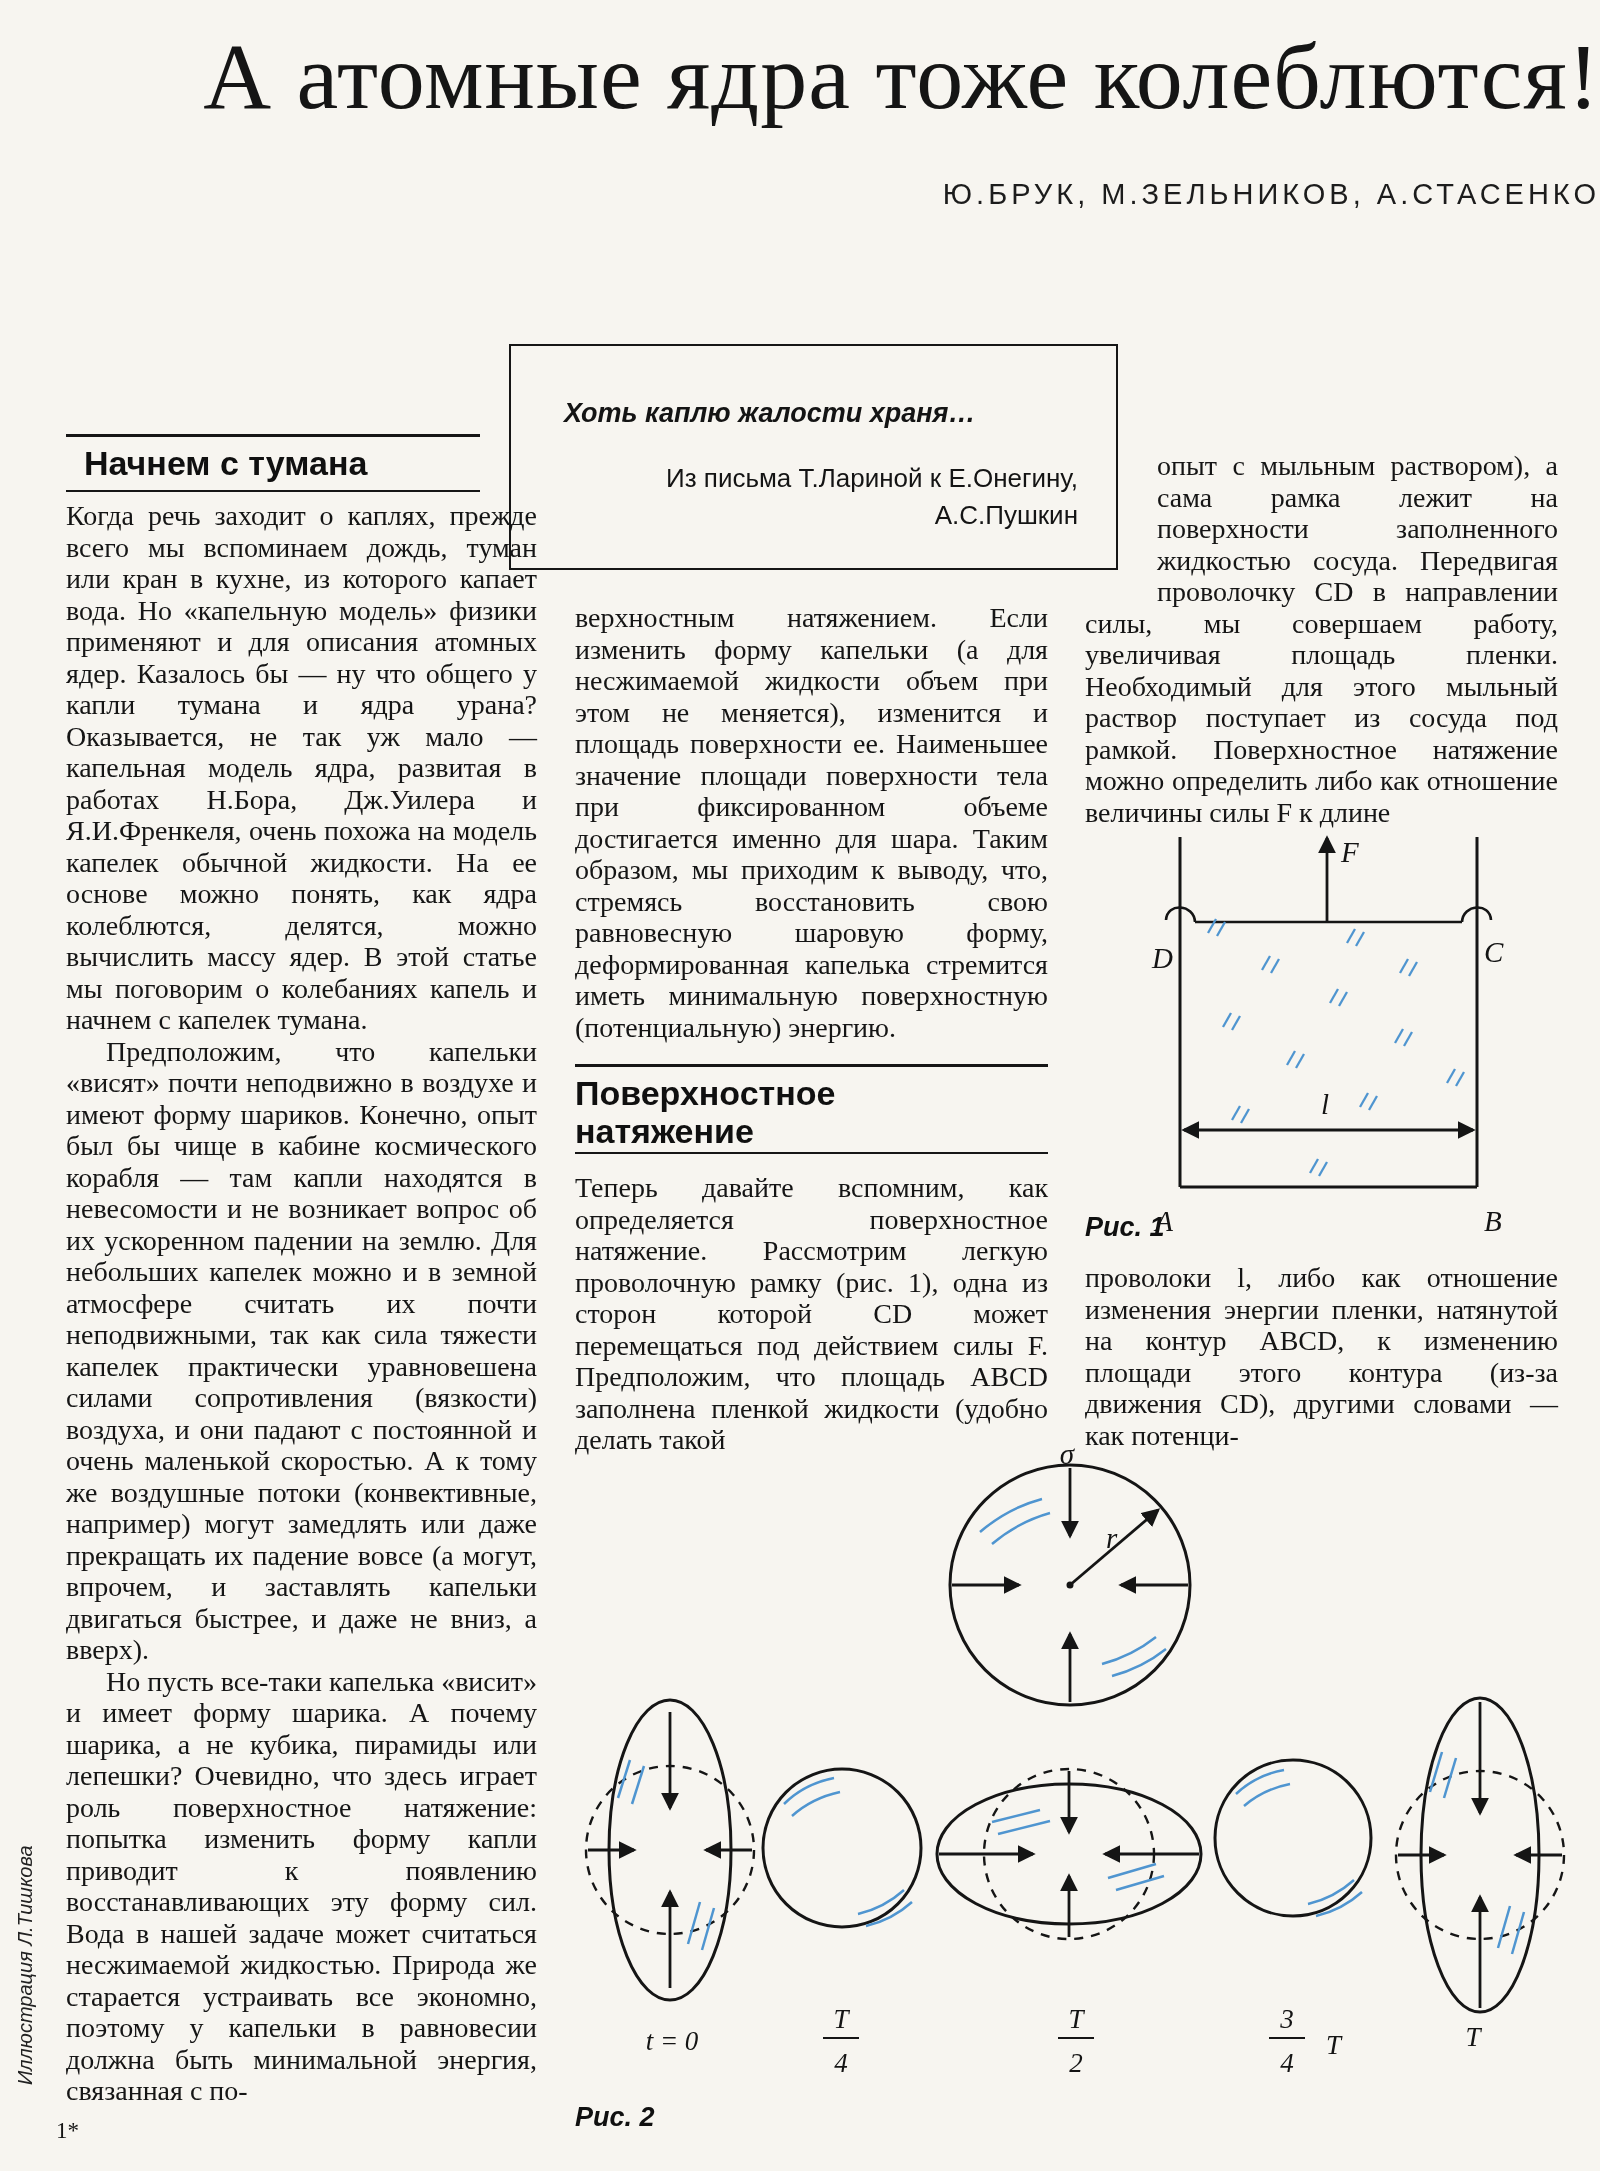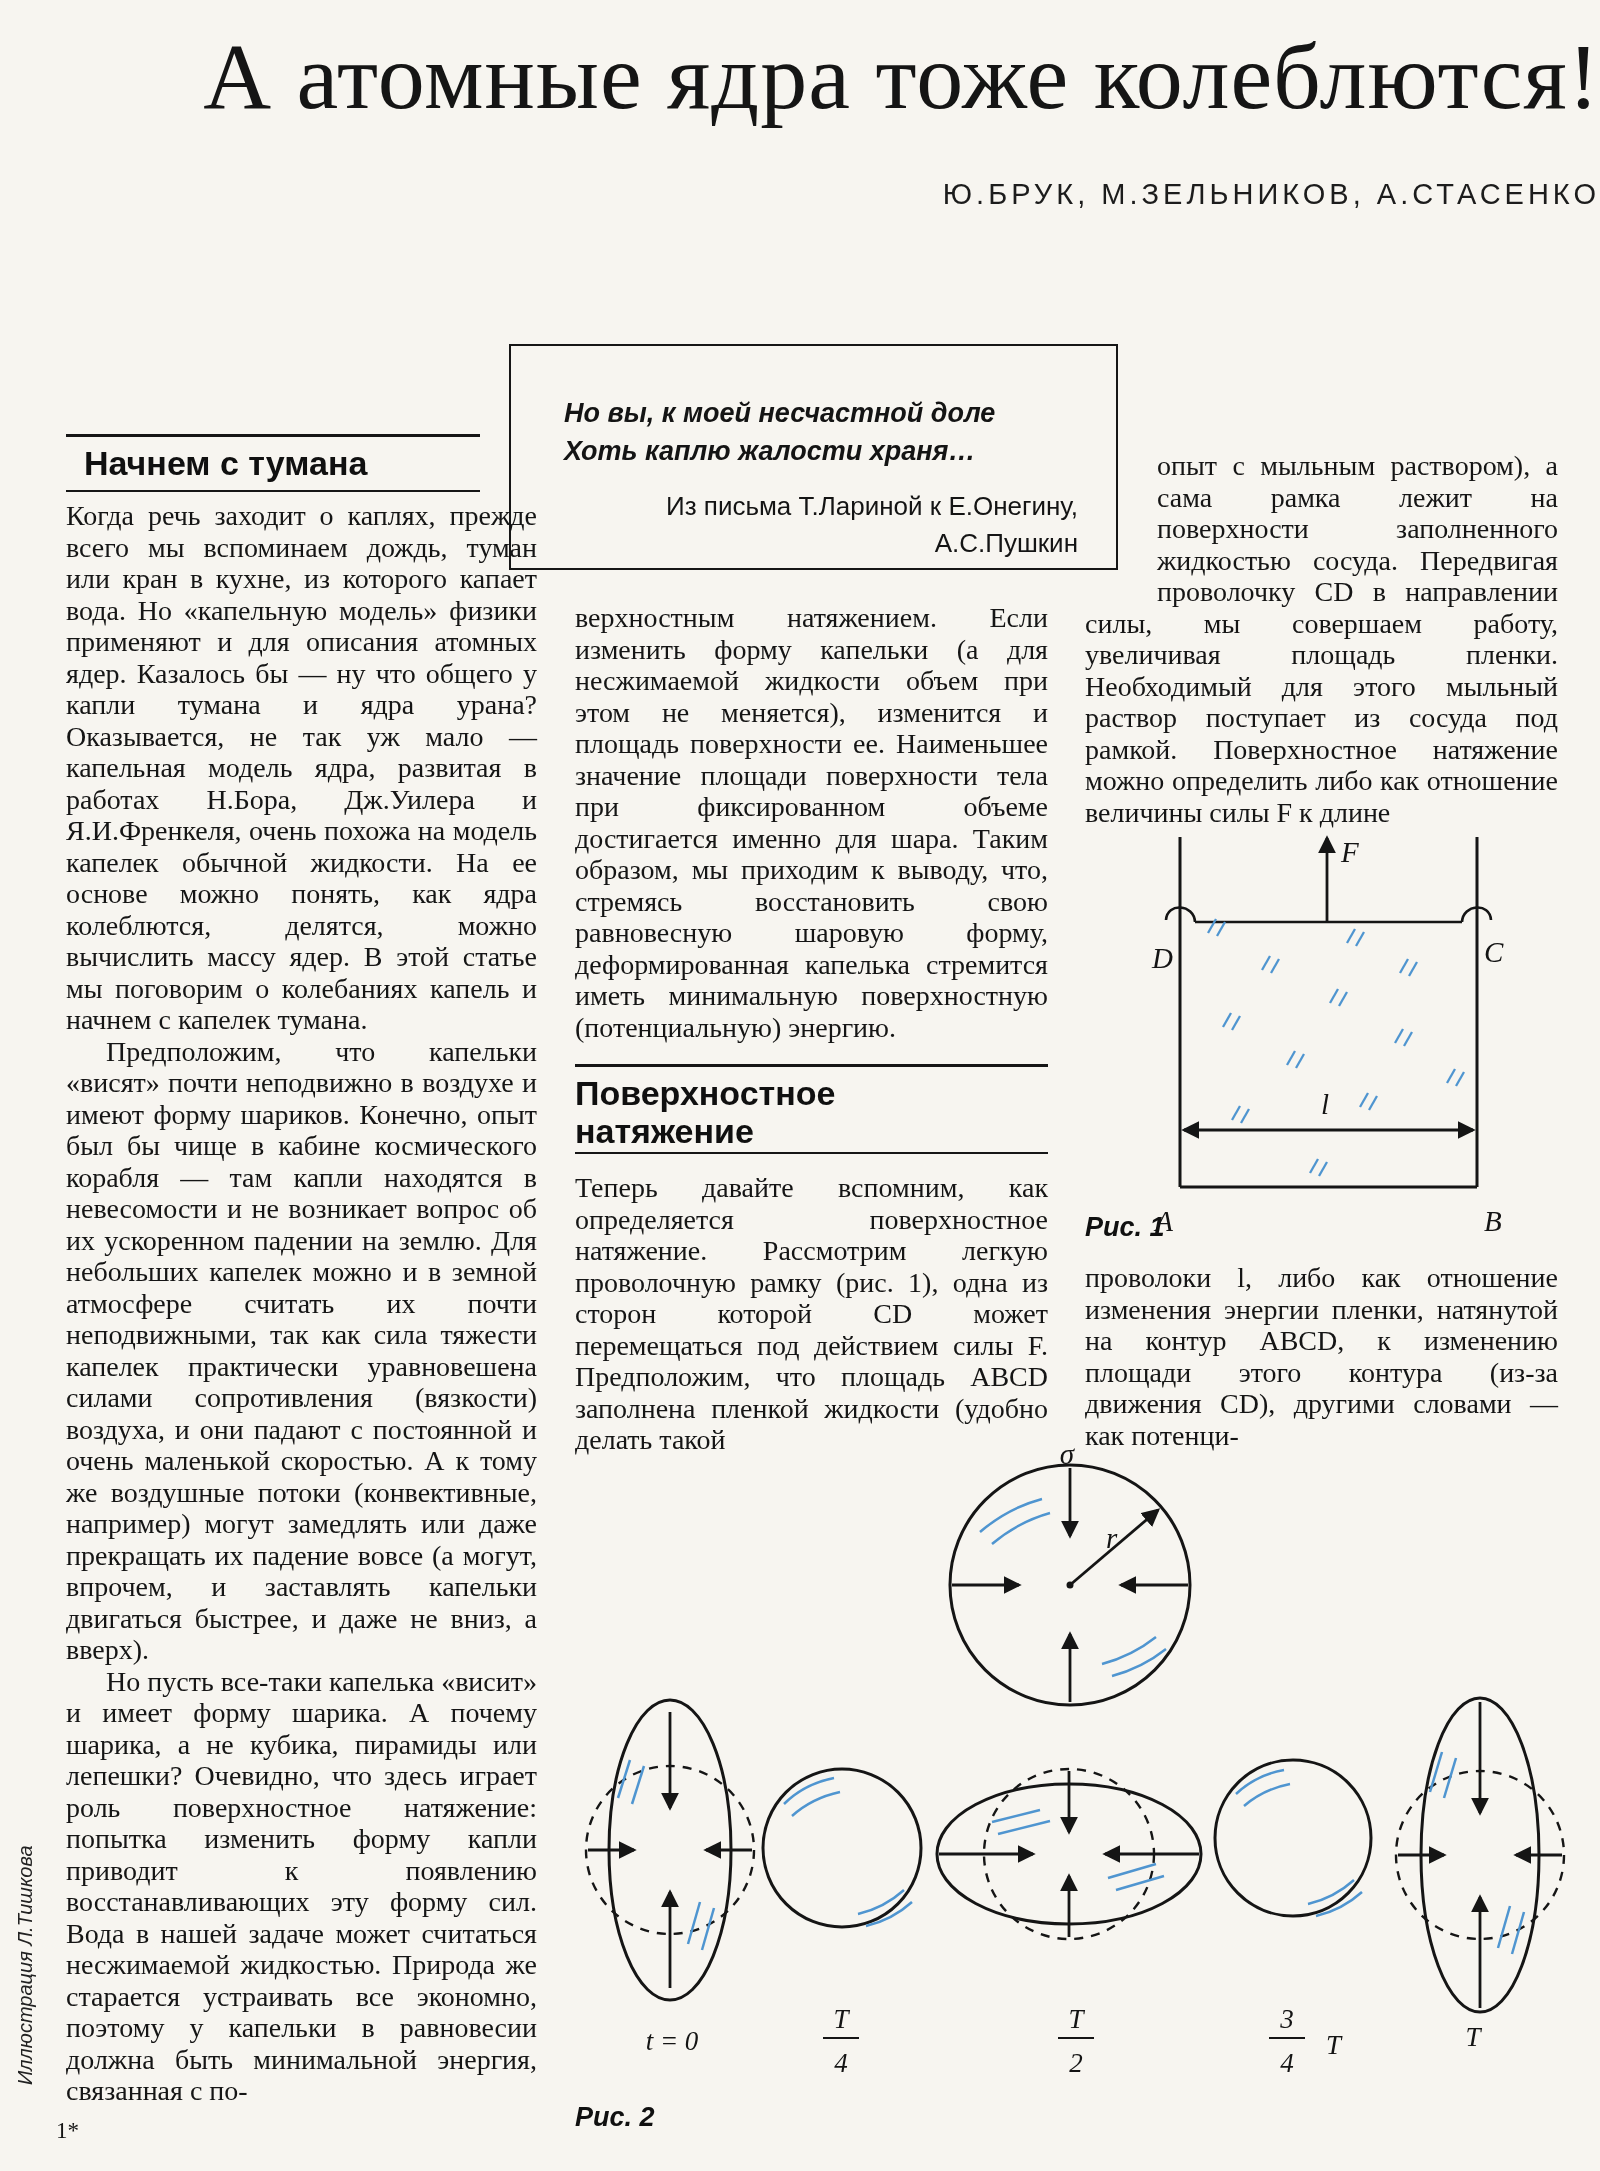--- a/index.html
+++ b/index.html
@@ -7,21 +7,21 @@
         font-family:"Liberation Serif",serif;color:#151515;}
   .abs{position:absolute;}
   .title{font-family:"Liberation Serif",serif;font-weight:400;font-size:94px;letter-spacing:1px;
          width:1600px;text-align:right;top:22px;left:0;white-space:nowrap;}
   .authors{font-family:"Liberation Sans",sans-serif;font-size:29px;letter-spacing:4px;
            width:1600px;text-align:right;top:178px;left:0;color:#1c1c1c;}
   .epigraph{left:509px;top:344px;width:609px;height:226px;border:2.5px solid #161616;box-sizing:border-box;
             padding:48px 38px 0 53px;font-family:"Liberation Sans",sans-serif;}
   .eq-line{font-style:italic;font-weight:700;font-size:27px;line-height:38px;color:#141414;}
   .eq-attr{font-size:26px;line-height:37px;text-align:right;color:#141414;}
-  .eq-attr.first{margin-top:18px;}
+  .eq-attr.first{margin-top:28px;}
   .rule3{height:3px;background:#161616;}
   .rule2{height:2px;background:#161616;}
   .sec-head{font-family:"Liberation Sans",sans-serif;font-weight:700;font-size:34px;line-height:38px;color:#101010;}
   .coltext{font-size:28px;line-height:31.5px;text-align:justify;}
   .coltext p{margin:0;text-indent:40px;}
   .coltext p.noindent{text-indent:0;}
   .spacer{float:left;width:72px;height:152px;}
   .figcap{font-family:"Liberation Sans",sans-serif;font-style:italic;font-weight:700;font-size:27px;color:#101010;}
   .margin-credit{left:14px;top:2085px;transform:rotate(-90deg);transform-origin:0 0;white-space:nowrap;
                  font-family:"Liberation Sans",sans-serif;font-style:italic;font-size:20px;color:#222;}
@@ -35,21 +35,20 @@
 
 <div class="page">
 
   <div class="abs margin-credit">Иллюстрация Л.Тишкова</div>
   <div class="abs sig">1*</div>
 
   <div class="abs title">А атомные ядра тоже колеблются!</div>
   <div class="abs authors">Ю.БРУК, М.ЗЕЛЬНИКОВ, А.СТАСЕНКО</div>
 
   <div class="abs epigraph">
-    <div class="eq-line">Но вы, к моей несчастной доле</div>
     <div class="eq-line">Хоть каплю жалости храня…</div>
     <div class="eq-attr first">Из письма Т.Лариной к Е.Онегину,</div>
     <div class="eq-attr">А.С.Пушкин</div>
   </div>
 
   <div class="abs rule3" style="left:66px;top:434px;width:414px;"></div>
   <div class="abs sec-head" style="left:84px;top:444px;width:414px;">Начнем с тумана</div>
   <div class="abs rule2" style="left:66px;top:490px;width:414px;"></div>
 
   <div class="abs coltext" style="left:66px;top:500px;width:471px;">

